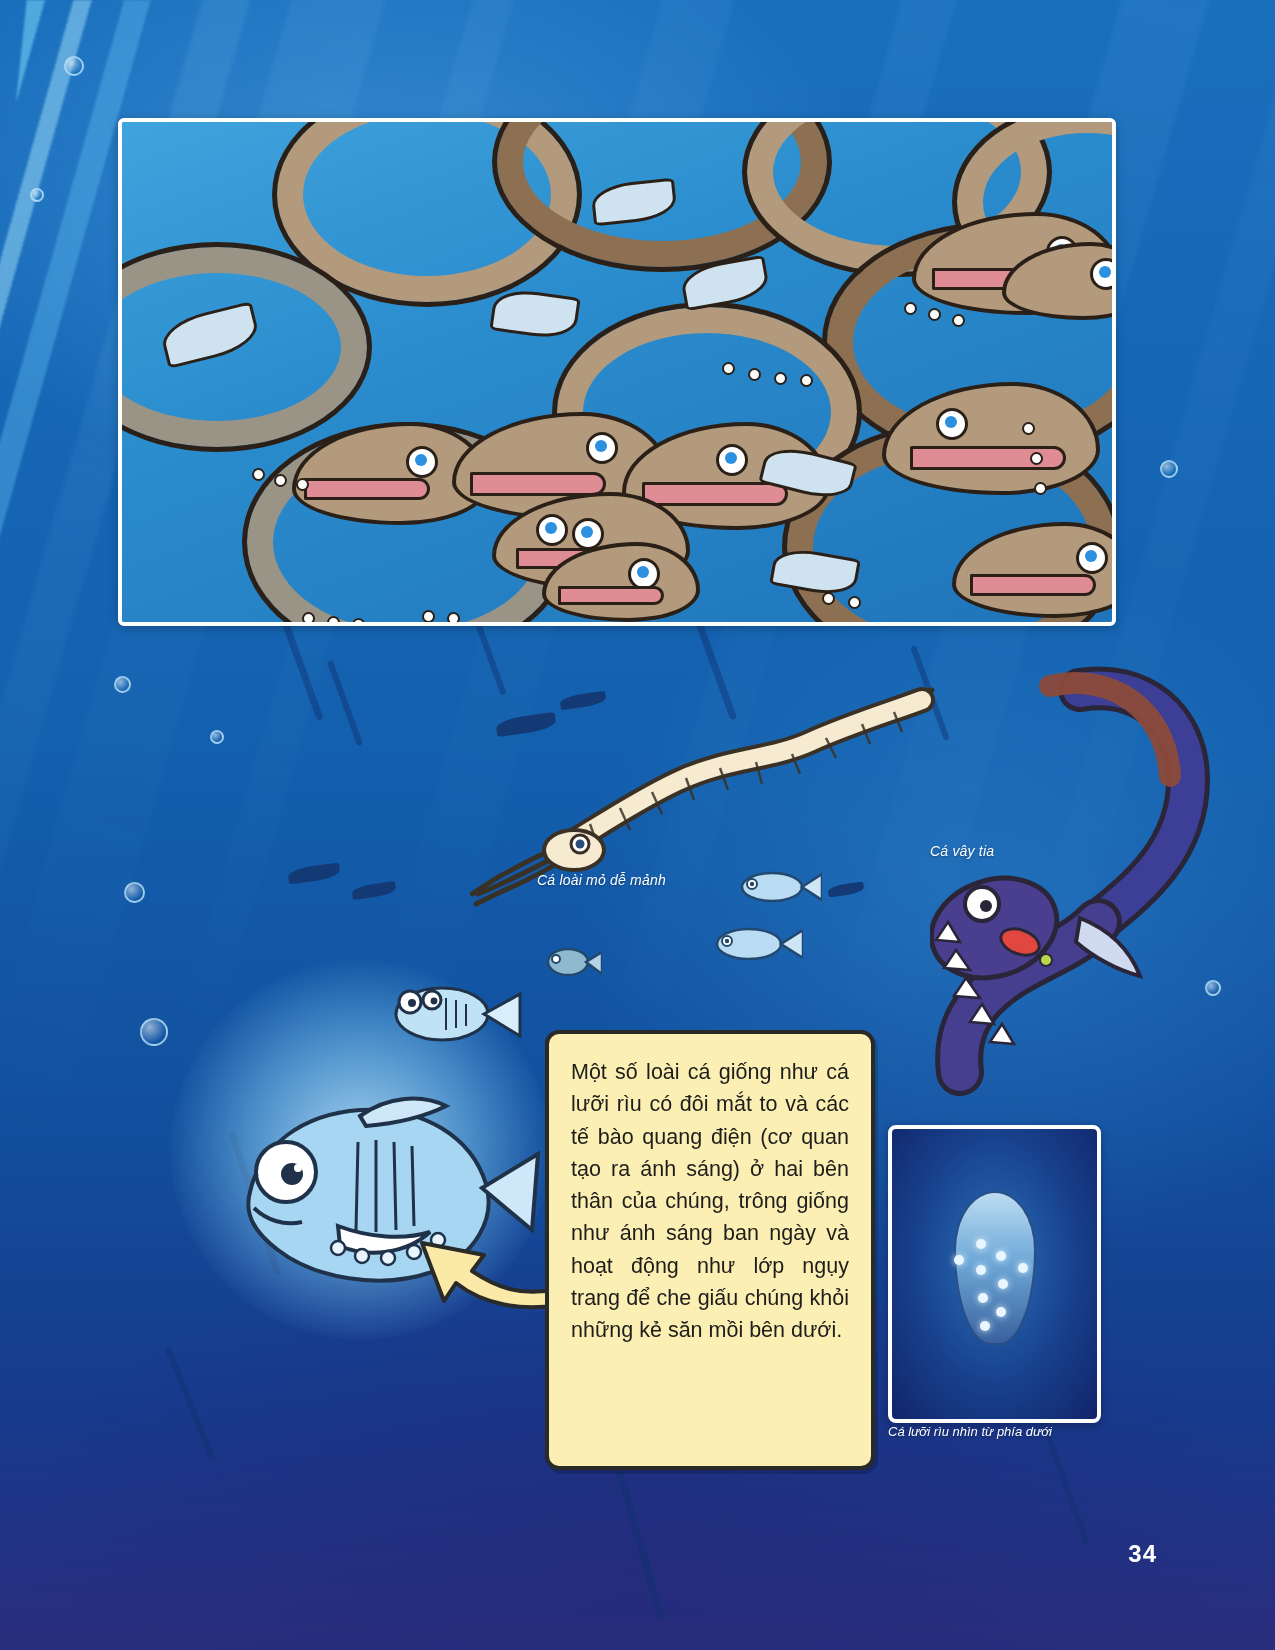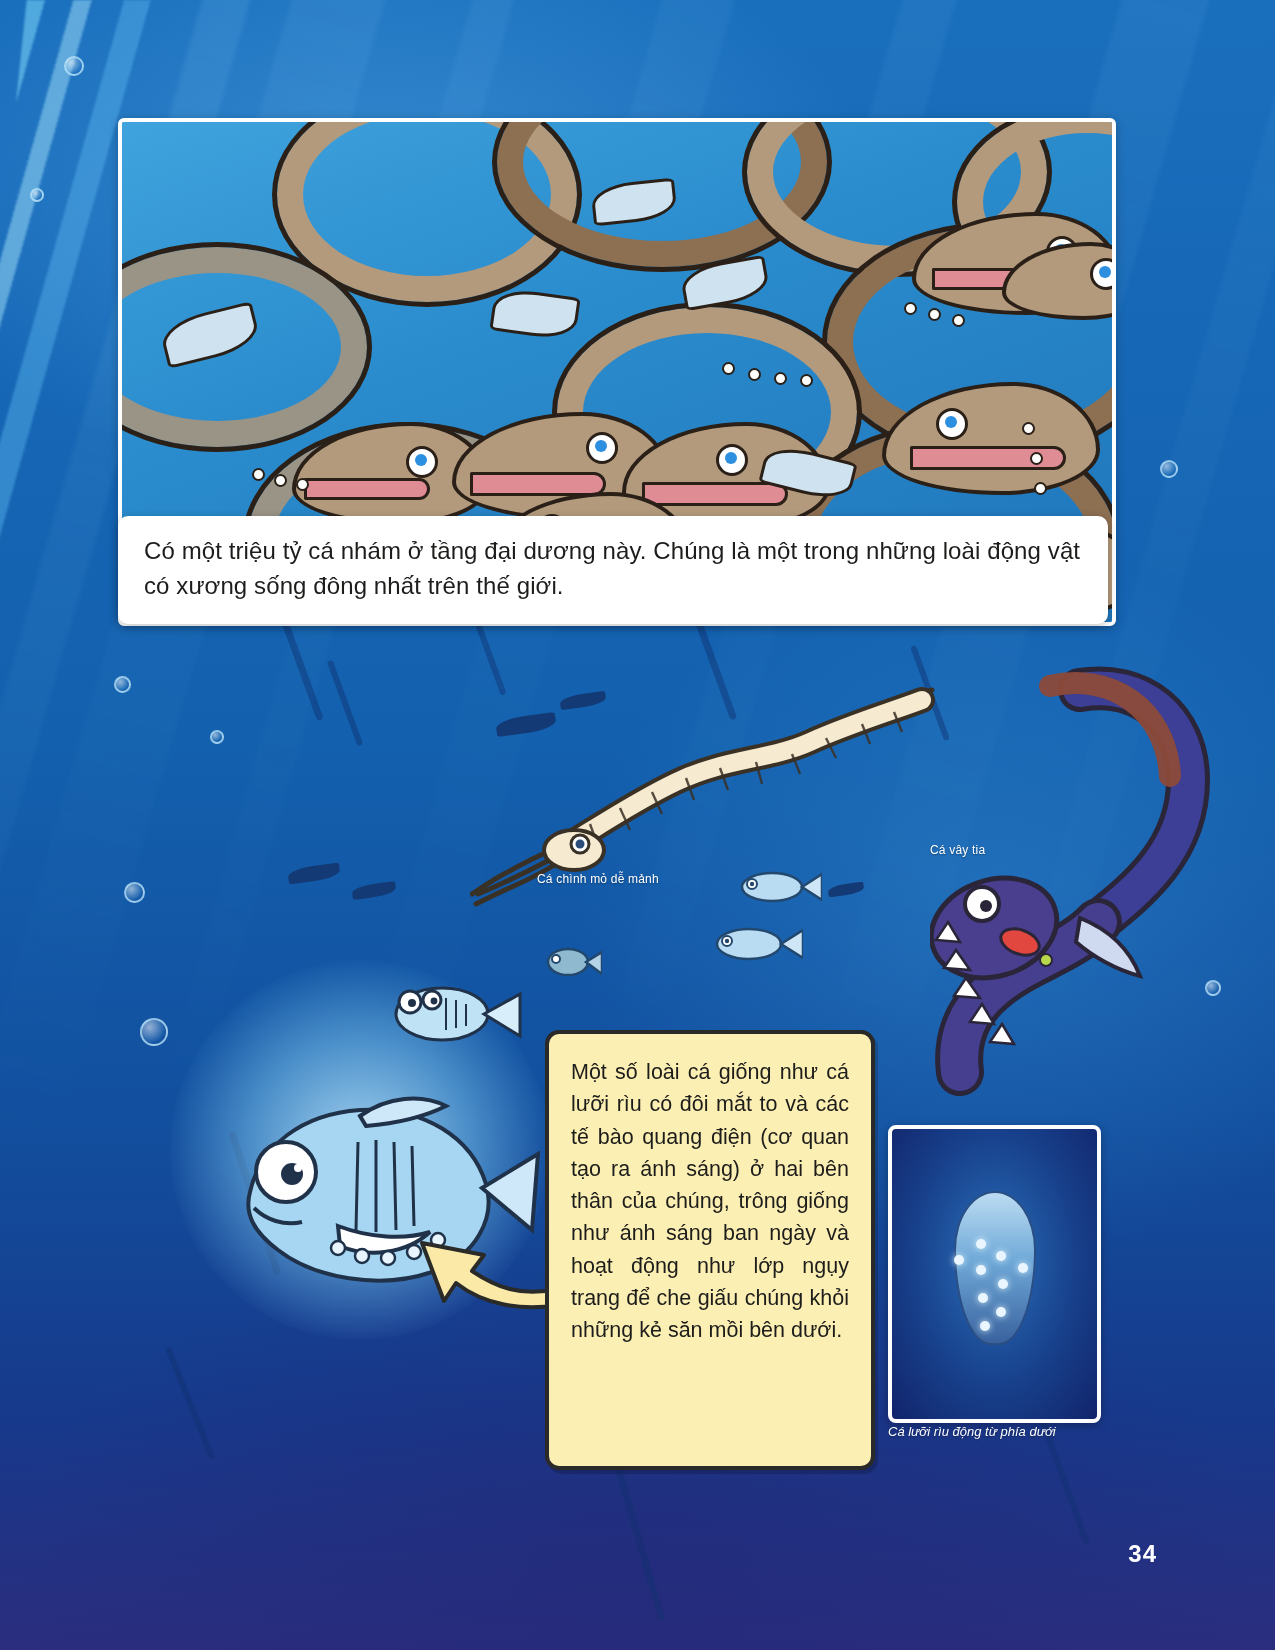--- a/index.html
+++ b/index.html
@@ -166,21 +166,22 @@
     font-size: 24px;
     line-height: 1.45;
     color: #1d1d1b;
     letter-spacing: .1px;
   }
 
   
   .label {
     position: absolute;
     color: #ffffff;
-    font-size: 12px;
+    font-size: 14px;
+    font-style: italic;
     letter-spacing: .2px;
     text-shadow: 0 1px 2px rgba(0,0,0,.35);
     white-space: nowrap;
   }
 
   
   .snipe-eel {
     position: absolute;
     left: 470px;
     top: 672px;
@@ -408,23 +409,20 @@
       <div class="dot" style="left:806px; top:186px;"></div>
       <div class="dot" style="left:830px; top:192px;"></div>
       <div class="dot" style="left:900px; top:300px;"></div>
       <div class="dot" style="left:908px; top:330px;"></div>
       <div class="dot" style="left:912px; top:360px;"></div>
       <div class="dot" style="left:700px; top:470px;"></div>
       <div class="dot" style="left:726px; top:474px;"></div>
     </div>
   </div>
 
-  <div class="caption-box">
-    <div class="caption-text">Có một triệu tỷ cá nhám ở tầng đại dương này. Chúng là một trong những loài động vật có xương sống đông nhất trên thế giới.</div>
-  </div>
 
   <div>
     <div class="silho" style="left:496px; top:716px; width:60px; height:17px;"></div>
     <div class="silho" style="left:560px; top:694px; width:46px; height:13px;"></div>
     <div class="silho" style="left:288px; top:866px; width:52px; height:15px;"></div>
     <div class="silho" style="left:352px; top:884px; width:44px; height:13px;"></div>
     <div class="silho" style="left:828px; top:884px; width:36px; height:11px;"></div>
   </div>
 
   <div class="snipe-eel">
@@ -446,21 +444,21 @@
         <line x1="424" y1="40" x2="432" y2="60"></line>
       </g>
 
       <path d="M96,186 C80,196 62,206 44,214 C30,220 18,226 6,232" stroke="#3a3126" stroke-width="5" fill="none" stroke-linecap="round"></path>
       <path d="M100,172 C78,178 56,190 34,202 C22,208 12,216 2,222" stroke="#3a3126" stroke-width="5" fill="none" stroke-linecap="round"></path>
       <ellipse cx="104" cy="178" rx="30" ry="20" fill="#f6ead0" stroke="#3a3126" stroke-width="4"></ellipse>
       <circle cx="110" cy="172" r="9" fill="#ffffff" stroke="#3a3126" stroke-width="3"></circle>
       <circle cx="110" cy="172" r="4.5" fill="#2a4d7a"></circle>
     </svg>
   </div>
-  <div class="label" style="left:537px; top:872px;">Cá chình mỏ dễ mảnh</div>
+  <div class="label" style="left:537px; top:872px;">Cá loài mỏ dễ mảnh</div>
 
   <div class="label" style="left:930px; top:843px;">Cá vây tia</div>
 
   <div class="viper">
     <svg width="290" height="460" viewBox="0 0 290 460">
       <path d="M150,30 C210,20 258,58 258,120 C258,190 208,230 168,262" stroke="#2a2538" stroke-width="44" fill="none" stroke-linecap="round"></path>
       <path d="M150,30 C210,20 258,58 258,120 C258,190 208,230 168,262" stroke="#3c3f95" stroke-width="34" fill="none" stroke-linecap="round"></path>
       <path d="M120,26 C180,12 236,48 240,116" stroke="#8c4a3a" stroke-width="22" fill="none" stroke-linecap="round" opacity=".95"></path>
       <path d="M168,262 C140,292 96,300 62,330 C36,352 26,380 30,412" stroke="#2a2538" stroke-width="48" fill="none" stroke-linecap="round"></path>
       <path d="M168,262 C140,292 96,300 62,330 C36,352 26,380 30,412" stroke="#463f8f" stroke-width="38" fill="none" stroke-linecap="round"></path>
@@ -558,17 +556,17 @@
     <div class="spot" style="left:84px;  top:110px;"></div>
     <div class="spot" style="left:104px; top:122px;"></div>
     <div class="spot" style="left:84px;  top:136px;"></div>
     <div class="spot" style="left:106px; top:150px;"></div>
     <div class="spot" style="left:86px;  top:164px;"></div>
     <div class="spot" style="left:104px; top:178px;"></div>
     <div class="spot" style="left:88px;  top:192px;"></div>
     <div class="spot" style="left:62px;  top:126px;"></div>
     <div class="spot" style="left:126px; top:134px;"></div>
   </div>
-  <div class="inset-caption">Cá lưỡi rìu động từ phía dưới</div>
+  <div class="inset-caption">Cá lưỡi rìu nhìn từ phía dưới</div>
 
   <div class="page-number">34</div>
 
 </div>
 
 </body></html>

